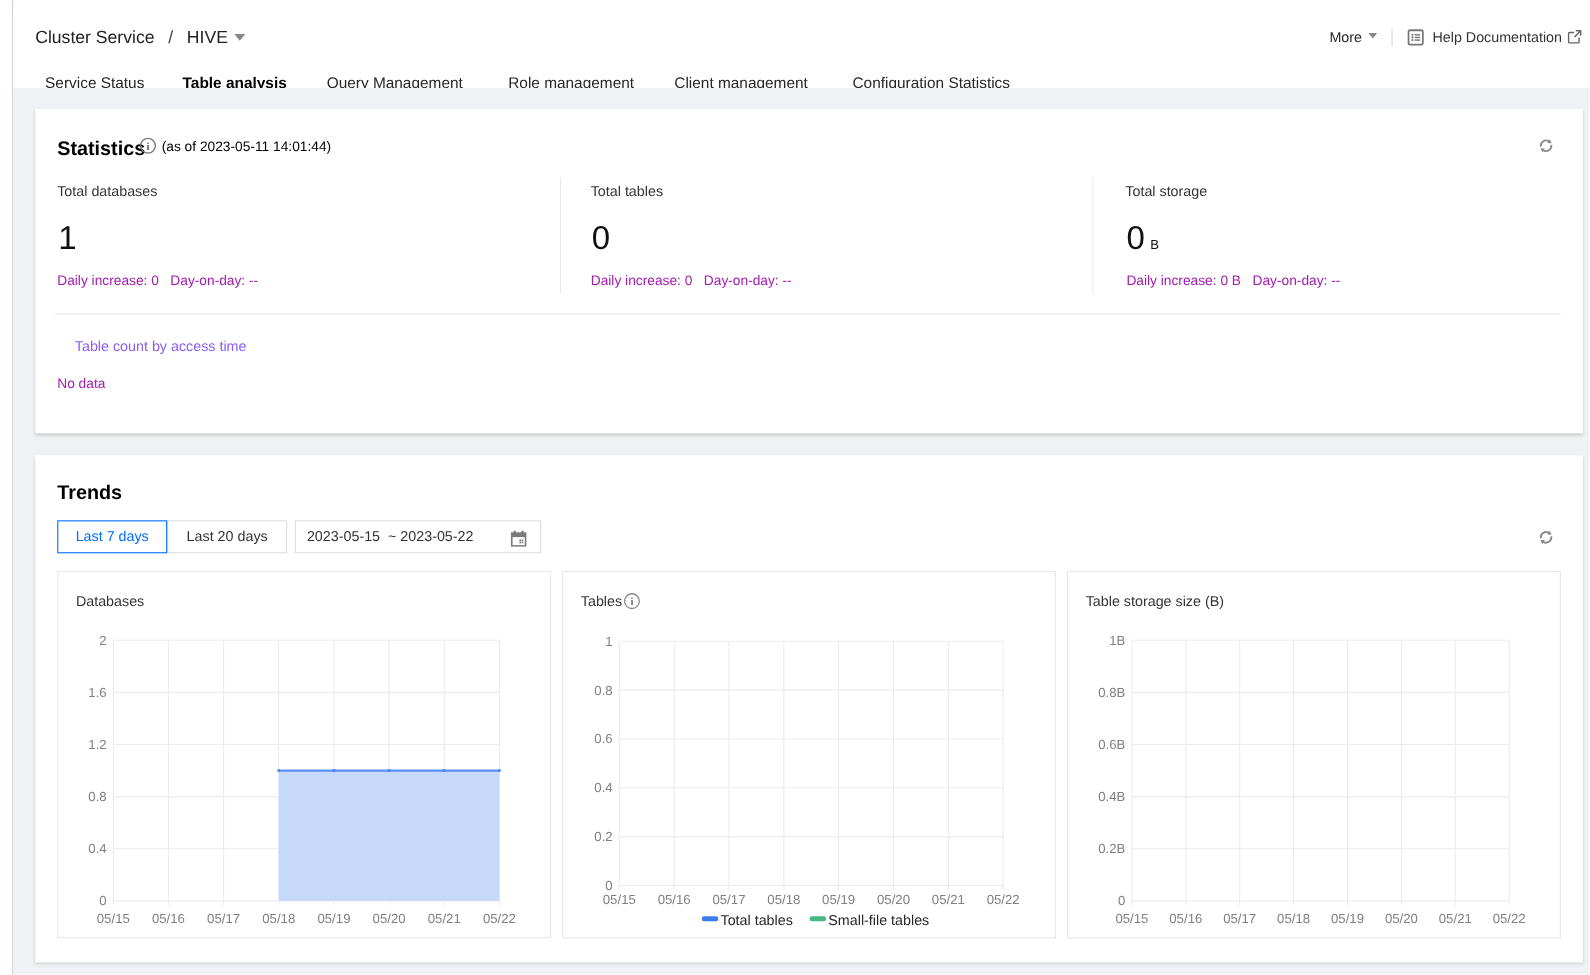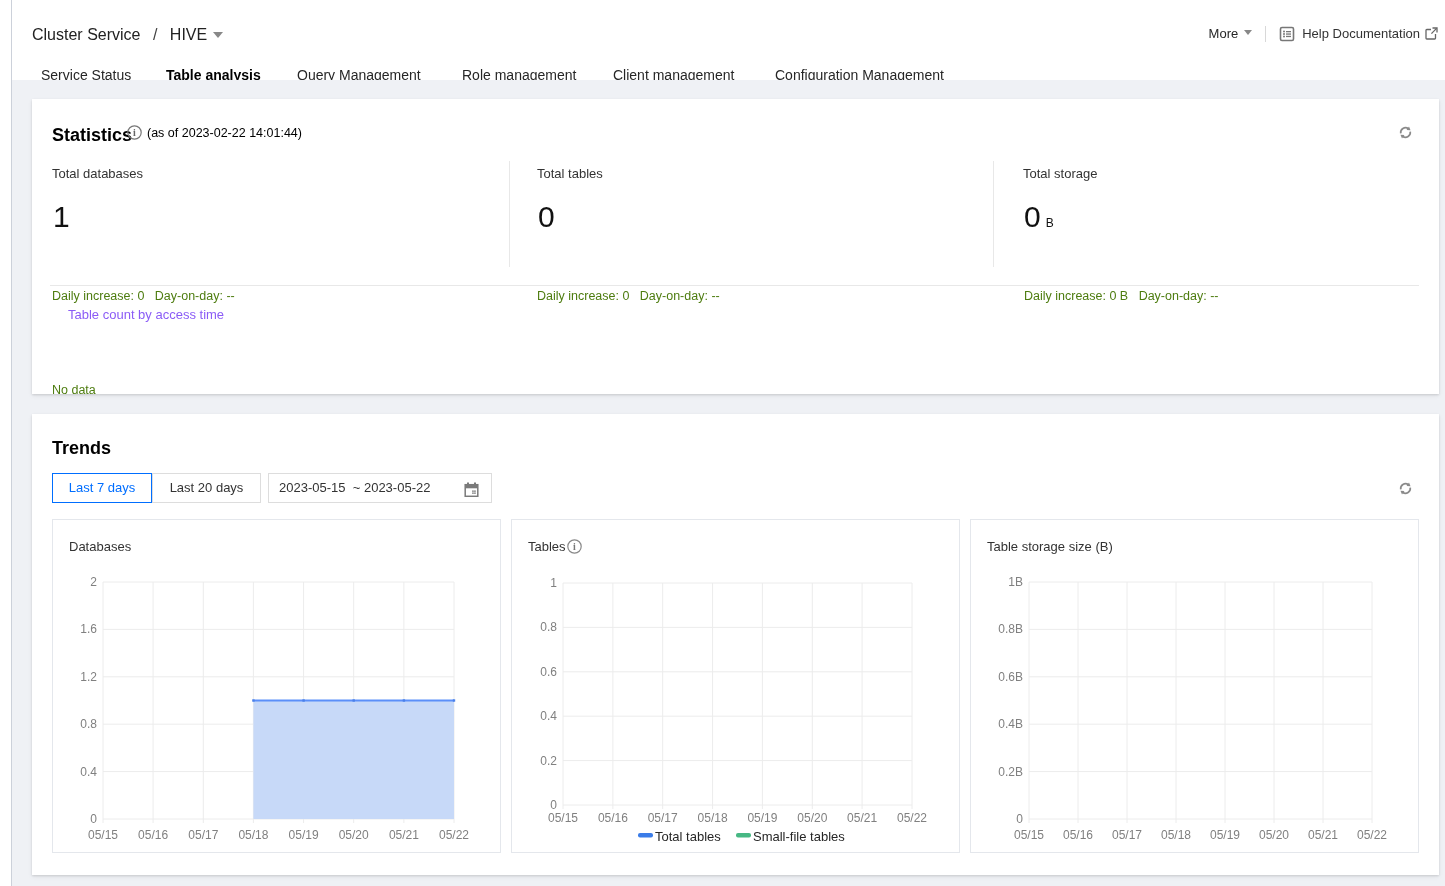--- a/index.html
+++ b/index.html
@@ -19,21 +19,21 @@
 .vbar { display:inline-block; width:1px; height:16px; background:#d8d8d8; margin:0 13px; }
 .content { position:absolute; left:12px; top:80px; width:1433px; height:806px; background:#eff1f5; }
 .card { position:absolute; background:#fff; box-shadow:0 1px 2px rgba(0,0,0,0.12), 0 2px 5px rgba(0,0,0,0.06); }
 .card1 { left:20px; top:19px; width:1407px; height:295px; }
 .card2 { left:20px; top:334px; width:1407px; height:461px; }
 .cardtitle { position:absolute; font-size:18px; font-weight:bold; color:#000000; }
 .asof { position:absolute; left:115px; top:27px; font-size:12.5px; color:#000; }
 .statlabel { position:absolute; top:67px; font-size:13px; color:#333; }
 .statnum { position:absolute; top:101px; font-size:30px; color:#111; }
 .statnum .unit { font-size:12px; margin-left:5px; }
-.statmuted { position:absolute; top:149px; font-size:12.5px; color:#4d7c0f;margin-top:41px; }
+.statmuted { position:absolute; top:149px; font-size:12.5px; color:#a21caf; }
 .vdiv { position:absolute; top:62px; width:1px; height:106px; background:#e8e8e8; }
 .hsep { position:absolute; left:18px; top:186px; width:1369px; height:1px; background:#e8e8e8; }
 .refresh { position:absolute; right:26px; }
 .btn { position:absolute; top:59px; height:30px; background:#fff; border:1px solid #ddd; font-size:13px; color:#333; text-align:center; line-height:28px; }
 .btn.active { border:1px solid #006eff; color:#006eff; z-index:2; }
 .datebox { position:absolute; left:236px; top:59px; width:224px; height:30px; border:1px solid #ddd; background:#fff; font-size:13px; color:#333; line-height:28px; }
 .panel { position:absolute; top:105px; width:449px; height:334px; border:1px solid #e4e7ec; background:#fff; }
 .ptitle { position:absolute; left:16px; top:19px; font-size:13px; color:#333; }
 </style>
 </head>
@@ -41,21 +41,21 @@
 <div class="leftline"></div>
 
 <div class="header">
   <div class="crumb">Cluster Service <span class="sep">/</span> HIVE<span class="caret"></span></div>
   <div class="tabs">
     <span class="tab" style="left:29px;">Service Status</span>
     <span class="tab active" style="left:154px;text-decoration:underline;">Table analysis</span>
     <span class="tab" style="left:285px;">Query Management</span>
     <span class="tab" style="left:450px;">Role management</span>
     <span class="tab" style="left:601px;">Client management</span>
-    <span class="tab" style="left:763px;">Configuration Management</span>
+    <span class="tab" style="left:763px;">Configuration Statistics</span>
   </div>
   <div class="underline"></div>
   <div class="topright">
     <span style="color:#262626;">More</span><span class="caret" style="border-left-width:4px;border-right-width:4px;border-top-width:5px;"></span><span class="vbar"></span><svg width="16" height="16" viewBox="0 0 16 16" style="margin-right:7px;">
         <rect x="1.5" y="1.5" width="13" height="13" rx="1.5" fill="none" stroke="#777" stroke-width="1.6"></rect>
         <circle cx="5" cy="5.6" r="1" fill="#777"></circle>
         <circle cx="5" cy="8" r="1" fill="#777"></circle>
         <circle cx="5" cy="10.4" r="1" fill="#777"></circle>
         <rect x="7" y="5" width="5" height="1.3" fill="#777"></rect>
         <rect x="7" y="7.4" width="5" height="1.3" fill="#777"></rect>
@@ -69,21 +69,21 @@
 </div>
 
 <div class="content">
 
   <div class="card card1">
     <div class="cardtitle" style="left:20px; top:26px;">Statistics</div>
     <svg class="abs" style="left:95px; top:26px;" width="15" height="15" viewBox="0 0 15 15">
         <circle cx="7.5" cy="7.5" r="6.7" fill="none" stroke="#777" stroke-width="1.2"></circle>
         <text x="7.5" y="11.2" text-anchor="middle" font-family="Liberation Serif" font-weight="bold" font-size="10px" fill="#666">i</text>
       </svg>
-    <div class="asof">(as of 2023-02-22 14:01:44)</div>
+    <div class="asof">(as of 2023-05-11 14:01:44)</div>
     <svg class="refresh" style="top:26px;" width="15" height="15" viewBox="0 0 15 15">
         <path d="M2.77 8.33 A4.8 4.8 0 0 1 10.25 3.57" fill="none" stroke="#8a8a8a" stroke-width="1.7"></path>
         <path d="M9.7 1.45 L9.7 5.7 L13.0 3.55 Z" fill="#8a8a8a" transform="rotate(35 10.25 3.57)"></path>
         <path d="M12.23 6.67 A4.8 4.8 0 0 1 4.75 11.43" fill="none" stroke="#8a8a8a" stroke-width="1.7"></path>
         <path d="M5.3 13.55 L5.3 9.3 L2.0 11.45 Z" fill="#8a8a8a" transform="rotate(35 4.75 11.43)"></path>
       </svg>
 
     <div class="statlabel" style="left:20px;">Total databases</div>
     <div class="statnum" style="left:21px;">1</div>
     <div class="statmuted" style="left:20px;">Daily increase: 0&nbsp;&nbsp; Day-on-day: --</div>

